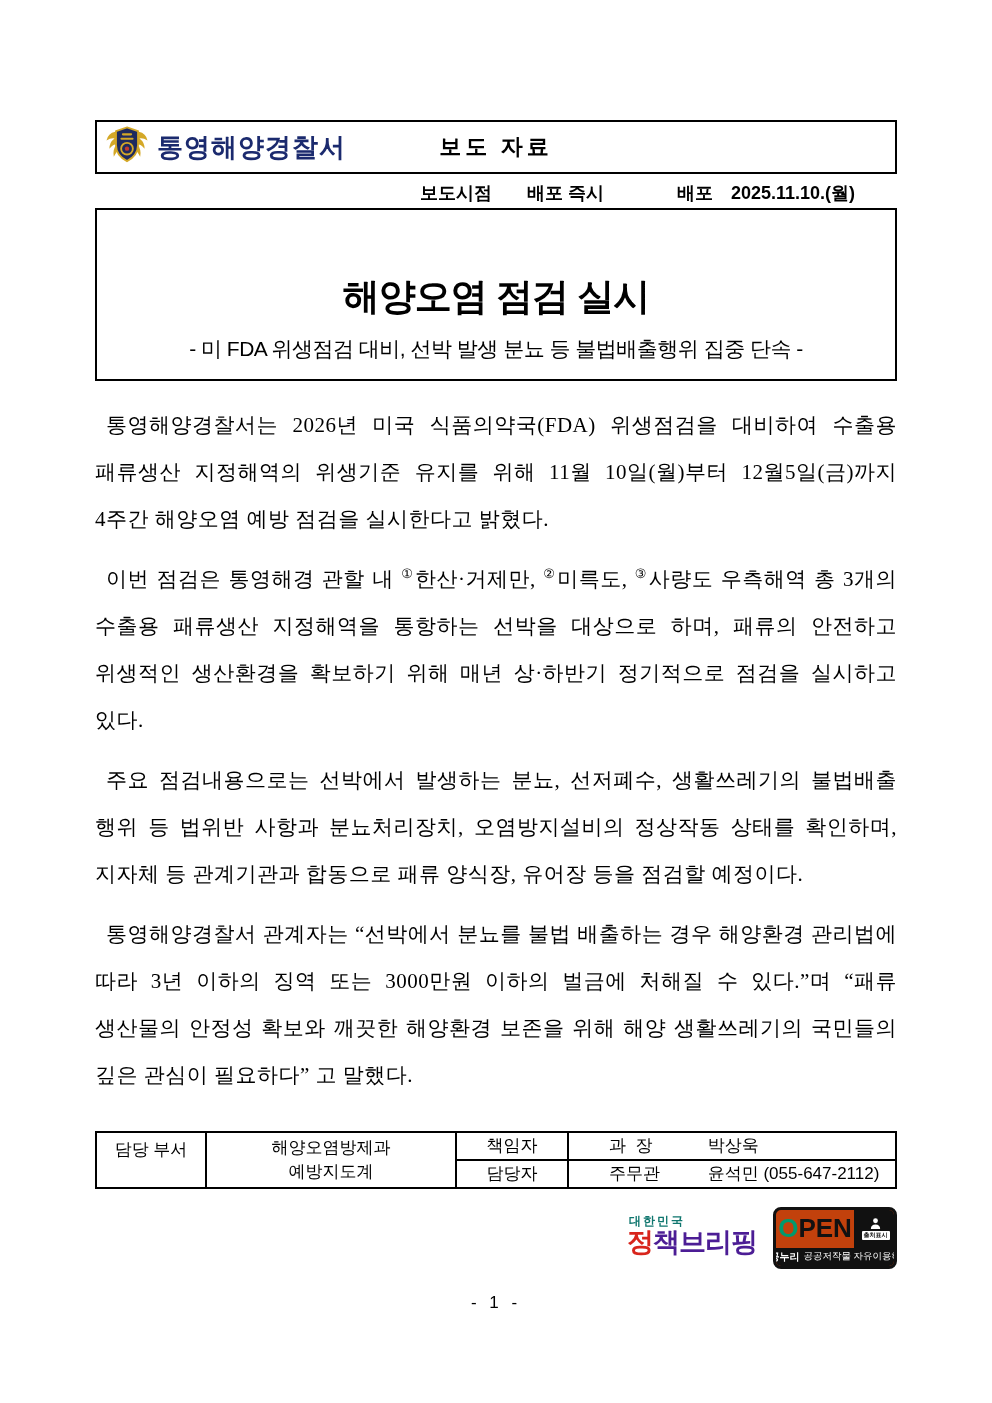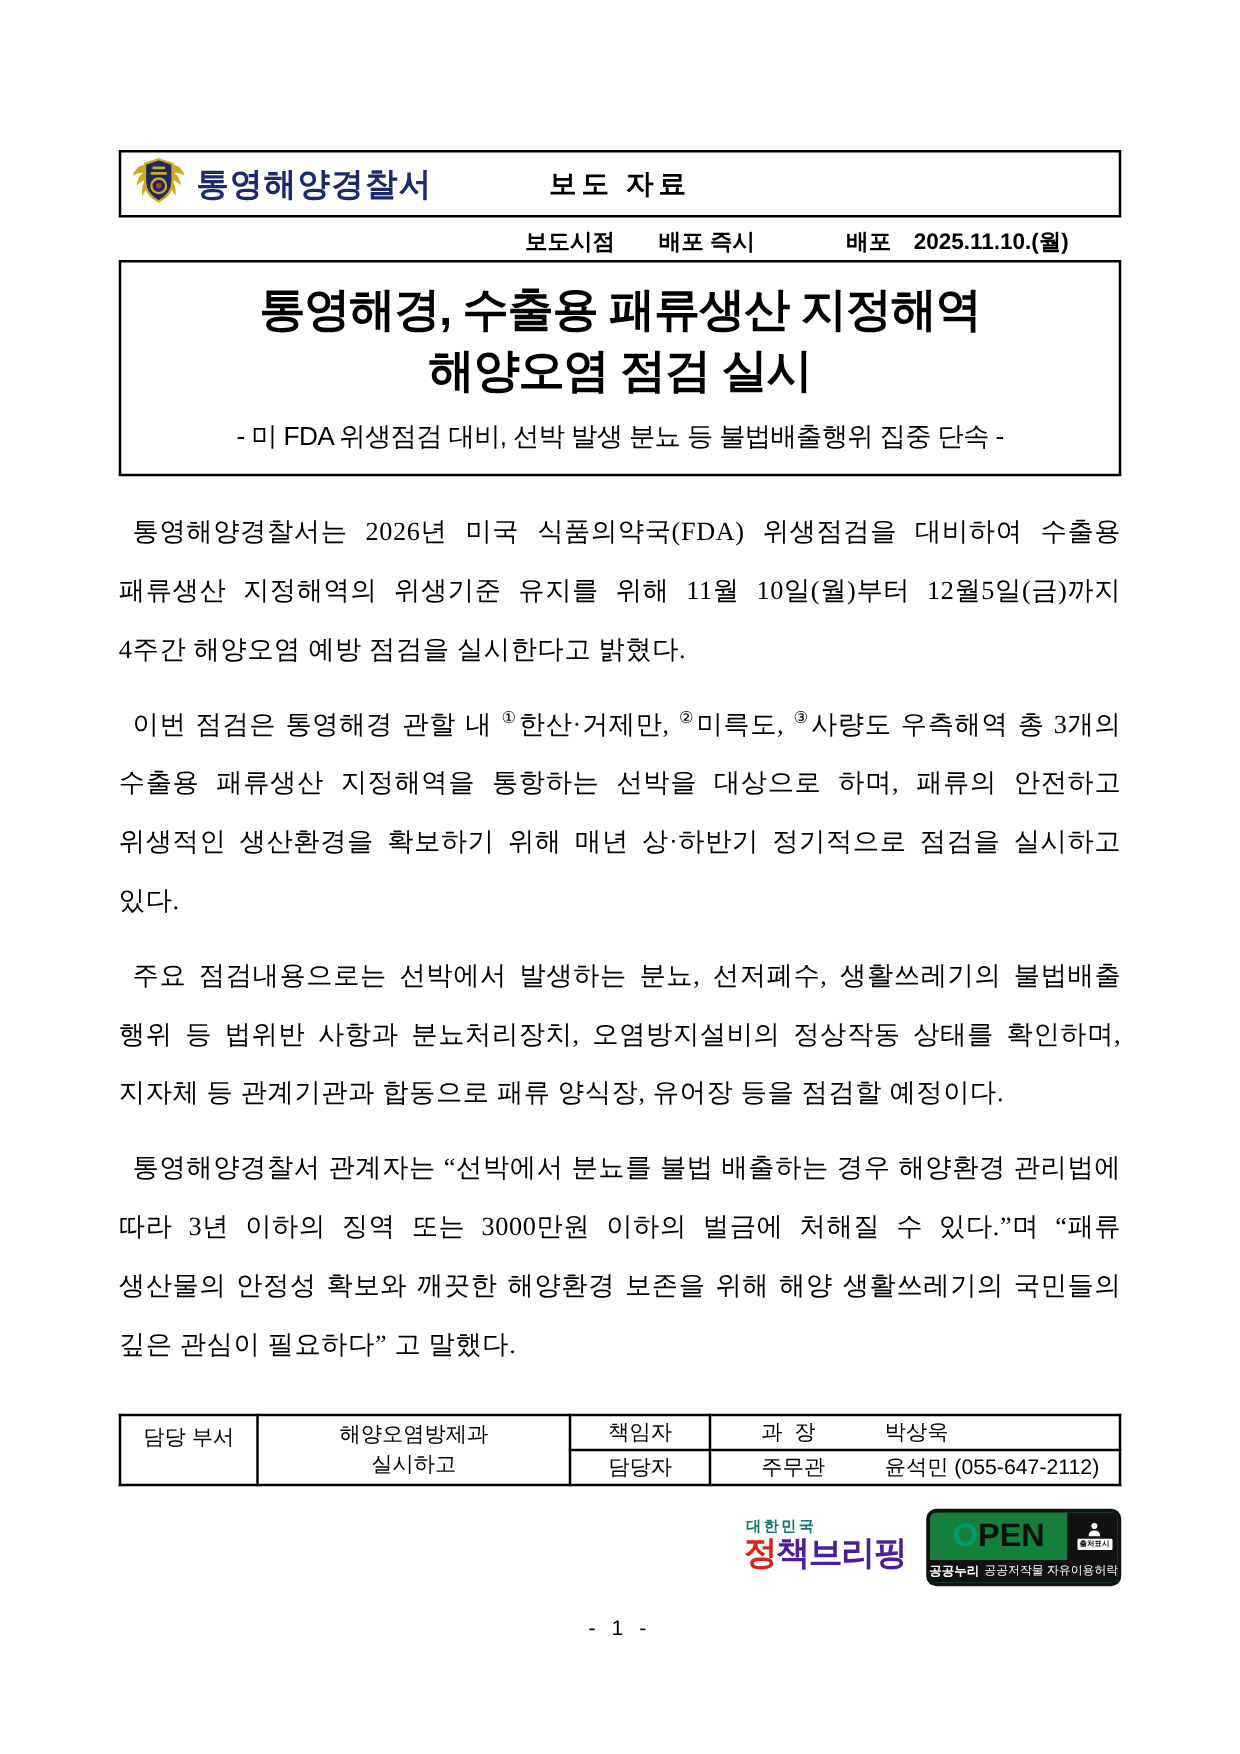--- a/index.html
+++ b/index.html
@@ -146,25 +146,25 @@
   .briefing-main {
     font-size: 27px;
     font-weight: 800;
     letter-spacing: -1px;
     margin-top: 2px;
     color: #4c1d95;
   }
   .briefing-main::first-letter { color: #d8251c; }
 
   .open-logo {
-    width: 156px;
+    width: 124px;
     border: 3px solid #111;
     border-radius: 8px;
     overflow: hidden;
-    background: #15803d;
+    background: #c2410c;
     font-family: "Liberation Sans", "DejaVu Sans", sans-serif;
   }
   .open-top {
     display: flex;
     align-items: center;
     height: 38px;
   }
   .open-brand {
     display: block;
     flex: 1;
@@ -244,40 +244,40 @@
 
   <div class="meta-row">
     <span class="m1">보도시점</span>
     <span class="m2">배포 즉시</span>
     <span class="m3">배포</span>
     <span class="m4">2025.11.10.(월)</span>
   </div>
 
   <div class="title-box">
     <div class="main-title">
-      <span>통영해경, 수출용 패류생산 지정해역</span><br>
+      <br>
       <span>해양오염 점검 실시</span>
     </div>
     <div class="sub-title">- 미 FDA 위생점검 대비, 선박 발생 분뇨 등 불법배출행위 집중 단속 -</div>
   </div>
 
   <div class="article-body" id="article-body">
       <p class="para">통영해양경찰서는 2026년 미국 식품의약국(FDA) 위생점검을 대비하여 수출용 패류생산 지정해역의 위생기준 유지를 위해 11월 10일(월)부터 12월5일(금)까지 4주간 해양오염 예방 점검을 실시한다고 밝혔다.</p>
       <p class="para">이번 점검은 통영해경 관할 내 <sup class="circ">①</sup>한산·거제만, <sup class="circ">②</sup>미륵도, <sup class="circ">③</sup>사량도 우측해역 총 3개의 수출용 패류생산 지정해역을 통항하는 선박을 대상으로 하며, 패류의 안전하고 위생적인 생산환경을 확보하기 위해 매년 상·하반기 정기적으로 점검을 실시하고 있다.</p>
       <p class="para">주요 점검내용으로는 선박에서 발생하는 분뇨, 선저폐수, 생활쓰레기의 불법배출 행위 등 법위반 사항과 분뇨처리장치, 오염방지설비의 정상작동 상태를 확인하며, 지자체 등 관계기관과 합동으로 패류 양식장, 유어장 등을 점검할 예정이다.</p>
       <p class="para">통영해양경찰서 관계자는 “선박에서 분뇨를 불법 배출하는 경우 해양환경 관리법에 따라 3년 이하의 징역 또는 3000만원 이하의 벌금에 처해질 수 있다.”며 “패류 생산물의 안정성 확보와 깨끗한 해양환경 보존을 위해 해양 생활쓰레기의 국민들의 깊은 관심이 필요하다” 고 말했다.</p>
     </div>
 
   <table class="contact-table">
     <tbody>
       <tr>
         <td class="c1" rowspan="2">담당 부서</td>
         <td class="c2" rowspan="2">
           <div>해양오염방제과</div>
-          <div>실시하고</div>
+          <div>예방지도계</div>
         </td>
         <td class="c3">책임자</td>
         <td class="c4">
           <span class="pos">과  장</span>
           <span class="nm">박상욱</span>
         </td>
       </tr>
       <tr>
         <td class="c3">담당자</td>
         <td class="c4">

